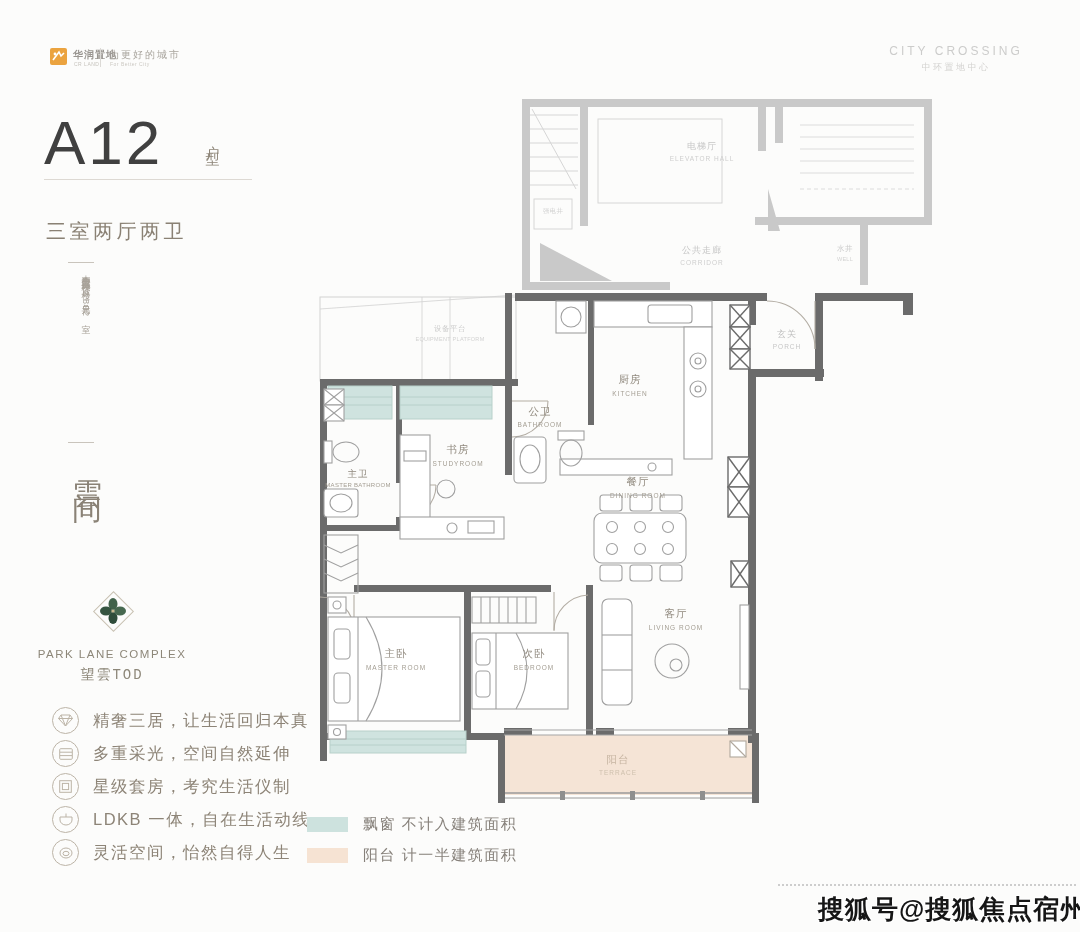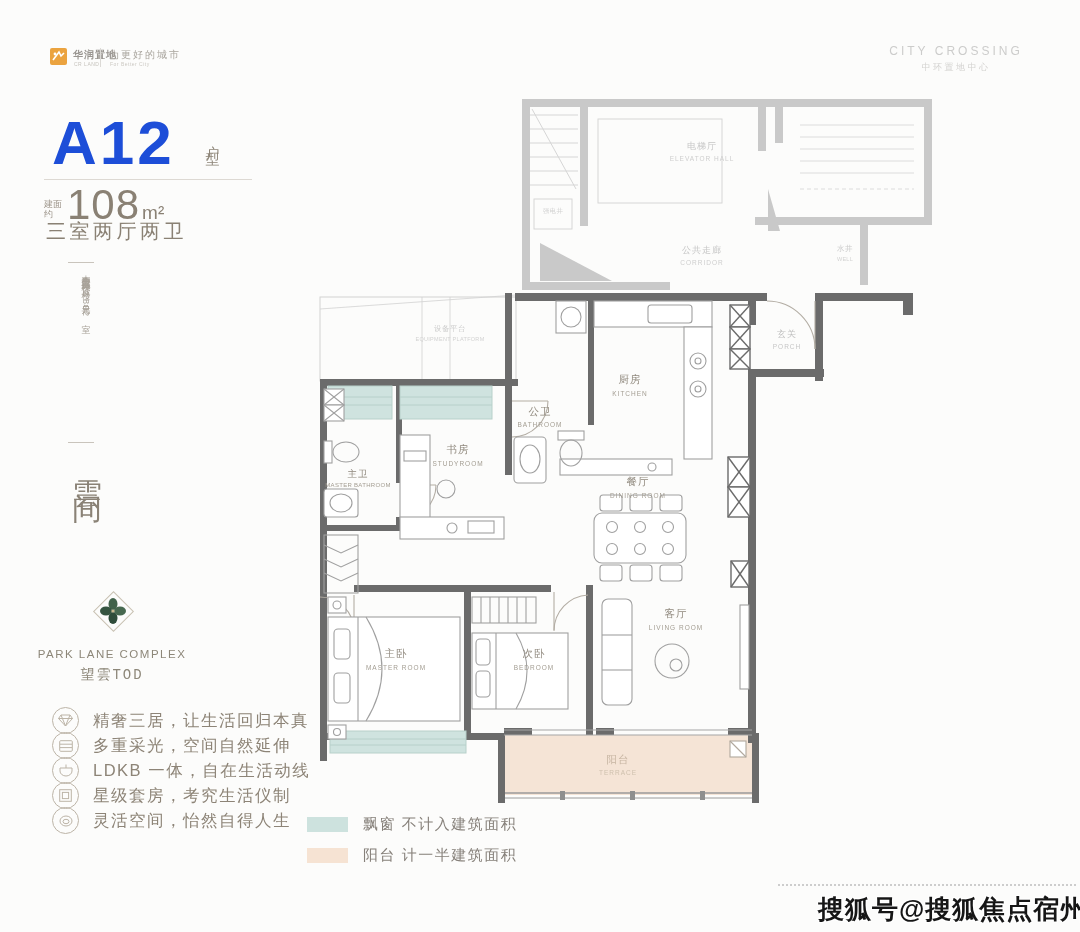--- a/index.html
+++ b/index.html
@@ -13,22 +13,22 @@
   .brand-name{left:73px;top:48px;font-size:10px;font-weight:bold;color:#999590;letter-spacing:1px;}
   .brand-sub{left:74px;top:61px;font-size:5px;color:#c6c3bd;letter-spacing:.5px;}
   .brand-div{left:100px;top:48px;width:1px;height:19px;background:#dcdad6;}
   .tagline{left:109px;top:48px;font-size:10px;color:#a9a59e;letter-spacing:2px;}
   .tagline-sub{left:110px;top:61px;font-size:5px;color:#ccc9c3;letter-spacing:.5px;}
   .proj{left:880px;top:44px;width:152px;text-align:center;}
   .proj-en{font-size:12px;letter-spacing:3px;color:#cccccb;}
   .proj-cn{font-size:9px;letter-spacing:2.5px;color:#d3d2d0;margin-top:3px;}
 
   
-  .unit-code{left:52px;top:108px;font-size:62px;line-height:70px;font-weight:700;
-             color:#1d4ed8;letter-spacing:3px;}
+  .unit-code{left:44px;top:108px;font-size:62px;line-height:70px;font-weight:400;
+             color:#404040;letter-spacing:3px;}
   .unit-code-label{left:204px;top:134px;writing-mode:vertical-rl;font-size:14px;
              color:#8d8578;letter-spacing:7px;}
   .unit-div{left:44px;top:179px;width:208px;height:1px;background:#ddd9d3;}
   .area-row{left:44px;top:184px;display:flex;align-items:baseline;color:#8a8174;}
   .area-prefix{width:22px;font-size:9px;line-height:10px;color:#9a9287;align-self:flex-end;
              margin-bottom:7px;margin-right:1px;}
   .area-value{font-size:42px;font-weight:500;line-height:42px;letter-spacing:1px;}
   .area-unit{font-size:19px;margin-left:2px;}
   .layout{left:46px;top:218px;font-size:20px;color:#8a8174;letter-spacing:3.5px;}
 
@@ -41,21 +41,21 @@
   
   .pl-emblem{left:93px;top:591px;width:40px;height:40px;}
   .pl-frame{position:absolute;left:6px;top:6px;width:27px;height:27px;border:1px solid #c8c1b2;
             transform:rotate(45deg);}
   .pl-name{left:28px;top:648px;width:168px;text-align:center;font-size:11.5px;
            letter-spacing:1.5px;color:#8d8779;}
   .pl-sub{left:28px;top:666px;width:168px;text-align:center;font-size:14px;letter-spacing:2px;
           color:#8d8779;font-family:Liberation Mono, monospace;}
 
   
-  .features{left:52px;top:708px;display:flex;flex-direction:column;}
+  .features{left:52px;top:708px;display:flex;flex-direction:column;gap:8px;}
   .feat{display:flex;align-items:center;height:25px;}
   .feat-ico{width:25px;height:25px;border:1.4px solid #bcb4a7;border-radius:50%;
             display:flex;align-items:center;justify-content:center;flex:none;}
   .feat-txt{margin-left:14px;font-size:16.5px;color:#8d8477;letter-spacing:1.5px;white-space:nowrap;}
 
   
   .legend-row{display:flex;align-items:center;height:16px;}
   .legend-sw{width:41px;height:15px;flex:none;}
   .legend-lb{margin-left:15px;font-size:15px;color:#86807a;letter-spacing:1.5px;}
 
@@ -95,25 +95,20 @@
   <div class="abs tagline-sub">For Better City</div>
 
   <div class="abs proj">
     <div class="proj-en">CITY CROSSING</div>
     <div class="proj-cn">中环置地中心</div>
   </div>
 
   <div class="abs unit-code">A12</div>
   <div class="abs unit-code-label">户型</div>
   <div class="abs unit-div"></div>
-  <div class="abs area-row">
-    <span class="area-prefix">建面约</span>
-    <span class="area-value">108</span>
-    <span class="area-unit">m²</span>
-  </div>
   <div class="abs layout">三室两厅两卫</div>
 
   <div class="abs tick" style="left:68px;top:262px;"></div>
   <div class="abs v-note">本户型取自施工楼栋6号楼12单元802室</div>
   <div class="abs tick" style="left:68px;top:442px;"></div>
   <div class="abs series">雲间</div>
 
   <div class="abs pl-emblem">
     <div class="pl-frame"></div>
     <svg width="40" height="40" viewBox="0 0 40 40" style="position:absolute;left:0;top:0;">
@@ -141,35 +136,35 @@
         <svg width="14" height="12" viewBox="0 0 14 12">
             <rect x="0.7" y="0.7" width="12.6" height="10.6" rx="1" stroke="#bcb4a7" stroke-width="1" fill="none"></rect>
             <line x1="1" y1="4.2" x2="13" y2="4.2" stroke="#bcb4a7" stroke-width="1"></line>
             <line x1="1" y1="7.6" x2="13" y2="7.6" stroke="#bcb4a7" stroke-width="1"></line>
           </svg>
       </span>
       <span class="feat-txt">多重采光，空间自然延伸</span>
     </div>
     <div class="feat">
       <span class="feat-ico">
+        <svg width="13" height="13" viewBox="0 0 13 13">
+            <rect x="0.7" y="0.7" width="11.6" height="11.6" stroke="#bcb4a7" stroke-width="1" fill="none"></rect>
+            <rect x="3.4" y="3.4" width="6.2" height="6.2" stroke="#bcb4a7" stroke-width="1" fill="none"></rect>
+          </svg>
+      </span>
+      <span class="feat-txt">星级套房，考究生活仪制</span>
+    </div>
+    <div class="feat">
+      <span class="feat-ico">
         <svg width="14" height="13" viewBox="0 0 14 13">
             <path d="M1 4 H13 V7 A6 5 0 0 1 1 7 Z" stroke="#bcb4a7" stroke-width="1" fill="none"></path>
             <line x1="7" y1="0.5" x2="7" y2="4" stroke="#bcb4a7" stroke-width="1"></line>
           </svg>
       </span>
       <span class="feat-txt">LDKB 一体，自在生活动线</span>
-    </div>
-    <div class="feat">
-      <span class="feat-ico">
-        <svg width="13" height="13" viewBox="0 0 13 13">
-            <rect x="0.7" y="0.7" width="11.6" height="11.6" stroke="#bcb4a7" stroke-width="1" fill="none"></rect>
-            <rect x="3.4" y="3.4" width="6.2" height="6.2" stroke="#bcb4a7" stroke-width="1" fill="none"></rect>
-          </svg>
-      </span>
-      <span class="feat-txt">星级套房，考究生活仪制</span>
     </div>
     <div class="feat">
       <span class="feat-ico">
         <svg width="14" height="12" viewBox="0 0 14 12">
             <ellipse cx="7" cy="6" rx="6" ry="5" stroke="#bcb4a7" stroke-width="1" fill="none"></ellipse>
             <ellipse cx="7" cy="6.5" rx="3" ry="2.2" stroke="#bcb4a7" stroke-width="1" fill="none"></ellipse>
           </svg>
       </span>
       <span class="feat-txt">灵活空间，怡然自得人生</span>
     </div>

